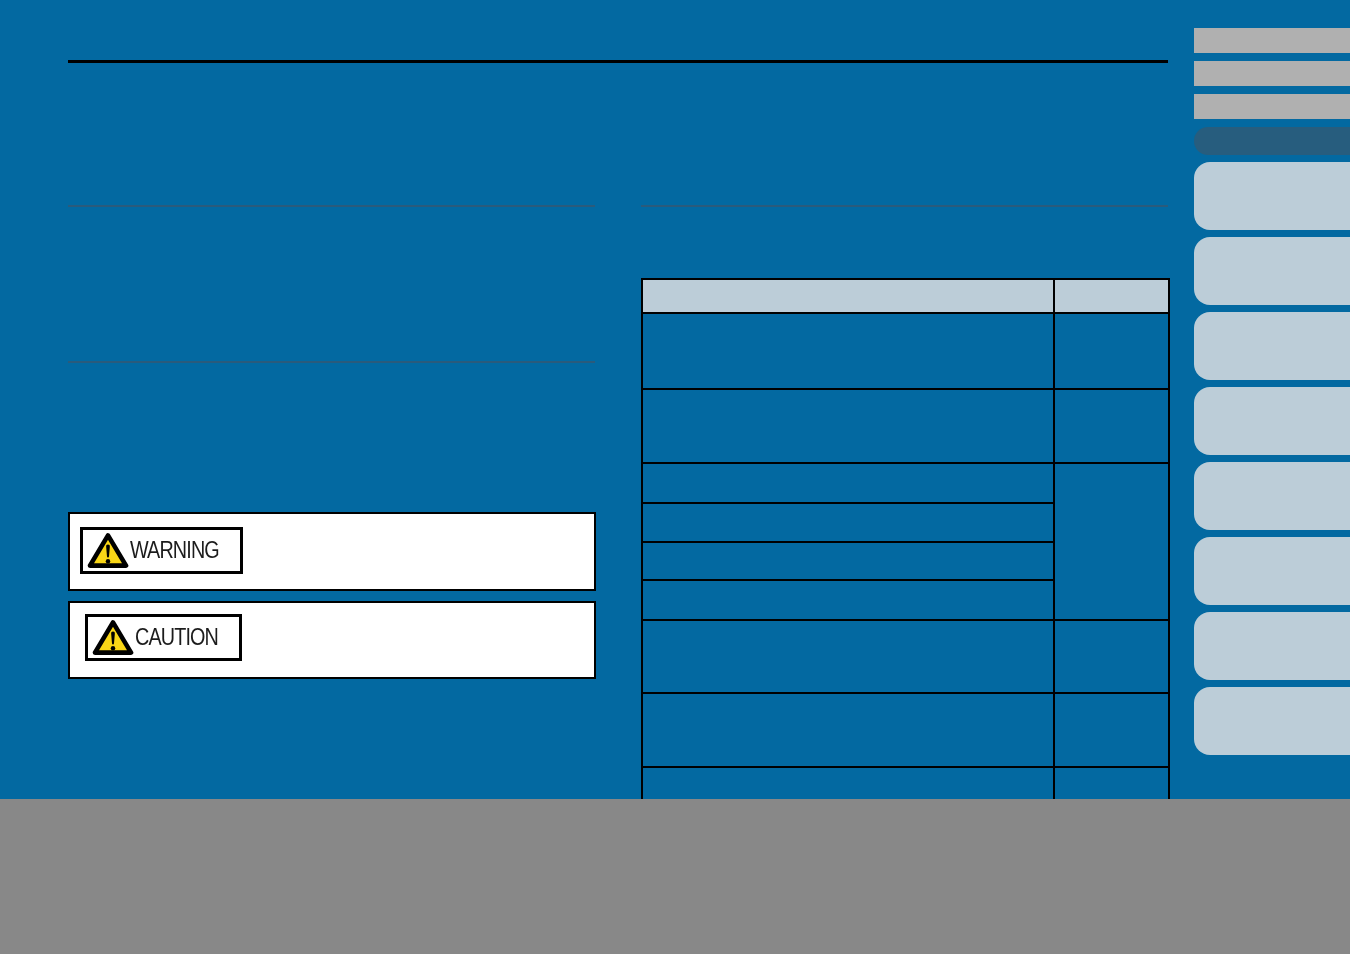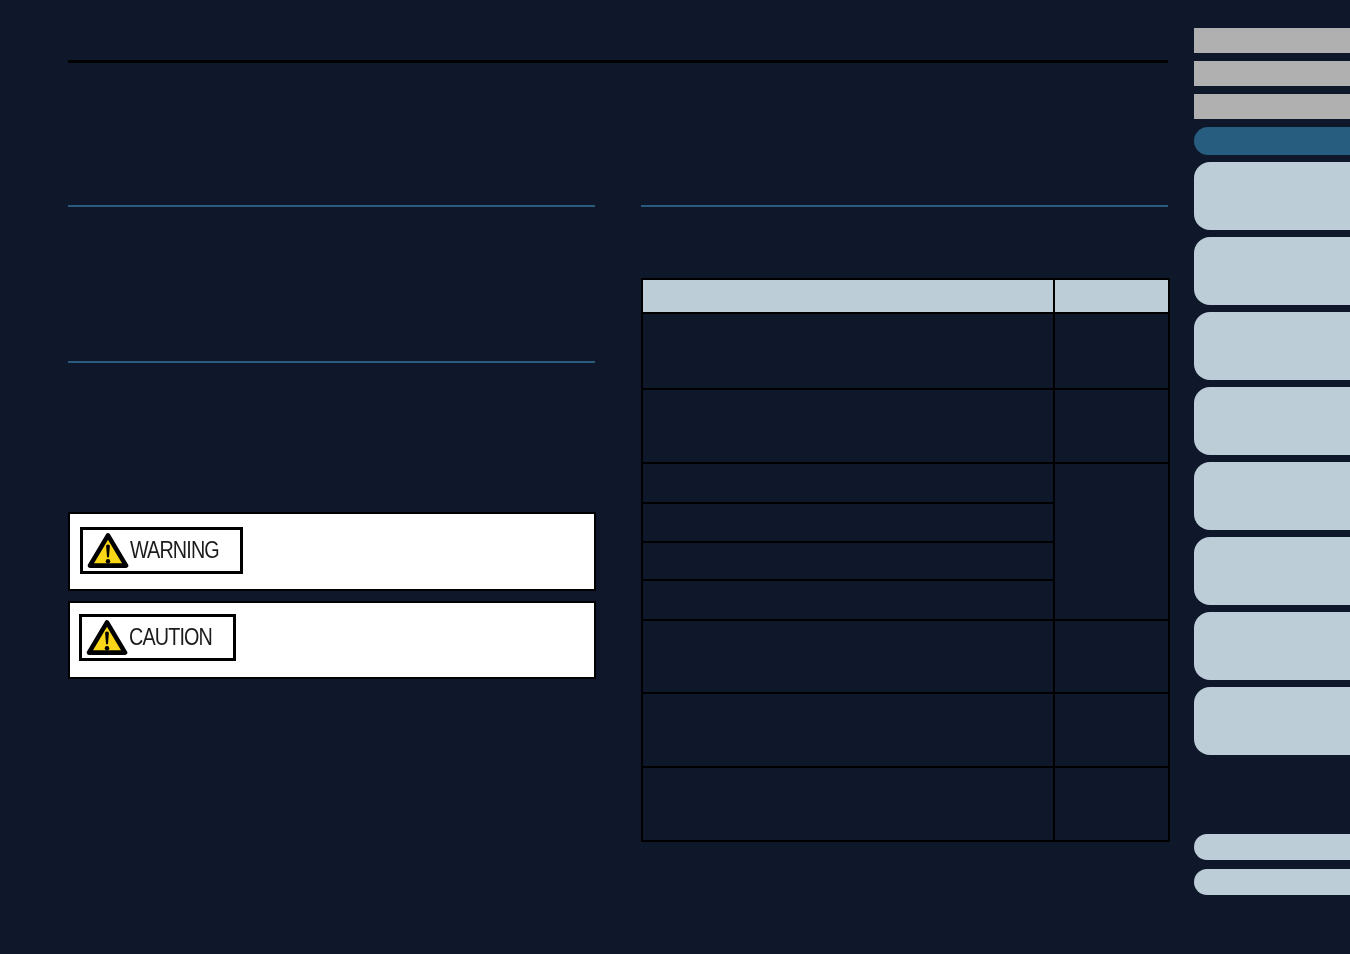--- a/index.html
+++ b/index.html
@@ -1,39 +1,39 @@
 <!DOCTYPE html>
 <html style="--rule-black: #000000; --accent-teal: #2a5b7c; --sidebar-active: #275d7e; --sidebar-chapter: #bccdd8; --sidebar-gray: #b0b0b0; --table-header-bg: #bccdd8; --table-border: #000000;"><head>
 <meta charset="utf-8">
 <style>
   html,body{margin:0;padding:0;background:#888;}
   .page{
     position:relative;
-    width:1350px;height:954px;
-    background:#0f172a;
+    width:1350px;height:799px;
+    background:#0369a1;
     overflow:hidden;
     font-family:"Liberation Sans","DejaVu Sans",sans-serif;
   }
   
   .top-rule{position:absolute;left:68px;top:60px;width:1100px;height:3px;background:var(--rule-black,#000);}
   .section-rule{position:absolute;height:2px;background:var(--accent-teal,#2a5b7c);}
   .rule-left-1{left:68px;top:205px;width:527px;}
   .rule-left-2{left:68px;top:361px;width:527px;}
   .rule-right{left:641px;top:205px;width:527px;}
   
   .alert-box{position:absolute;left:68px;width:528px;border:2px solid #000;background:#fff;box-sizing:border-box;}
   .alert-warning{top:512px;height:79px;}
   .alert-caution{top:601px;height:78px;}
   .alert-badge{
     position:absolute;display:inline-flex;align-items:center;
     border:3px solid #000;background:#fff;box-sizing:border-box;
     height:47px;padding:2px 7px 2px 4px;
   }
   .alert-warning .alert-badge{left:10px;top:13px;}
-  .alert-caution .alert-badge{left:9px;top:11px;}
+  .alert-caution .alert-badge{left:15px;top:11px;}
   .alert-label{
     font-size:23px;color:#1c1c1c;line-height:1;
     transform:scaleX(0.86);transform-origin:left center;
     letter-spacing:-1px;white-space:nowrap;margin-left:1px;
   }
   .tri-icon{display:block;}
   
   .spec-table-wrap{position:absolute;left:641px;top:278px;width:527px;height:562px;}
   table.spec{border-collapse:collapse;table-layout:fixed;width:527px;}
   table.spec th,table.spec td{border:2px solid var(--table-border,#000);padding:0;}

